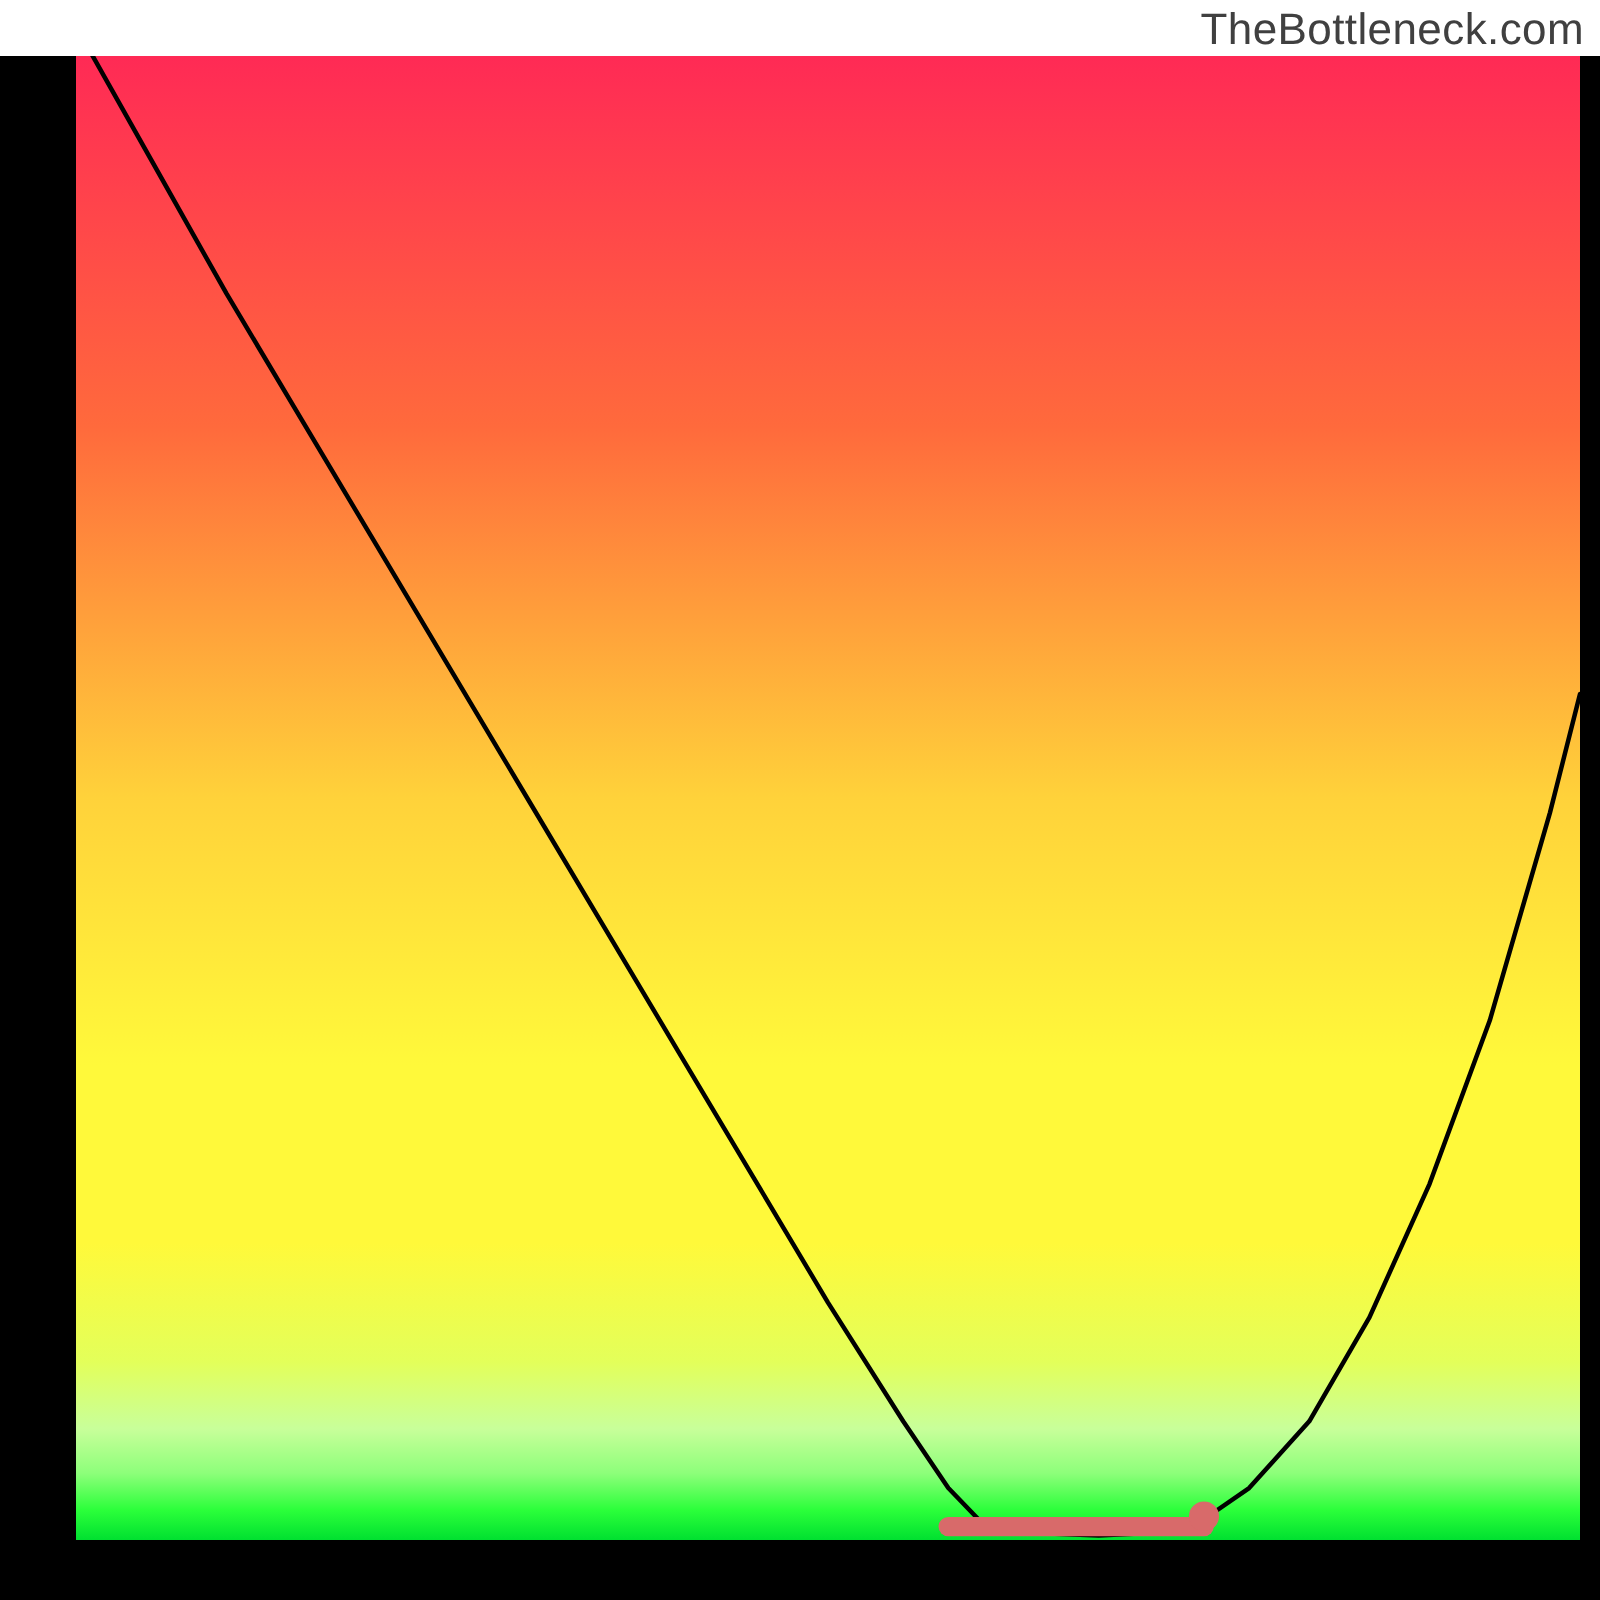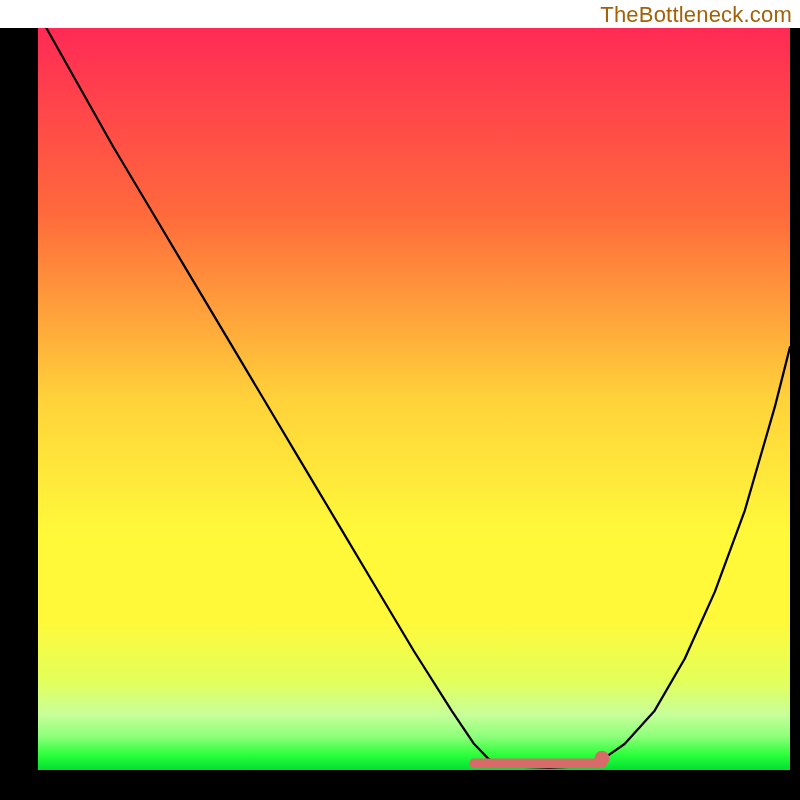--- a/index.html
+++ b/index.html
@@ -15,21 +15,21 @@
     position: relative;
     width: 800px;
     height: 800px;
   }
   .watermark {
     position: absolute;
     top: 2px;
     right: 8px;
     font-size: 22px;
     font-weight: 400;
-    color: #a16207;
+    color: #404040;
     z-index: 10;
     letter-spacing: 0.2px;
   }
   .plot-outer {
     position: absolute;
     left: 0;
     top: 28px;
     width: 800px;
     height: 772px;
     background: #000;

